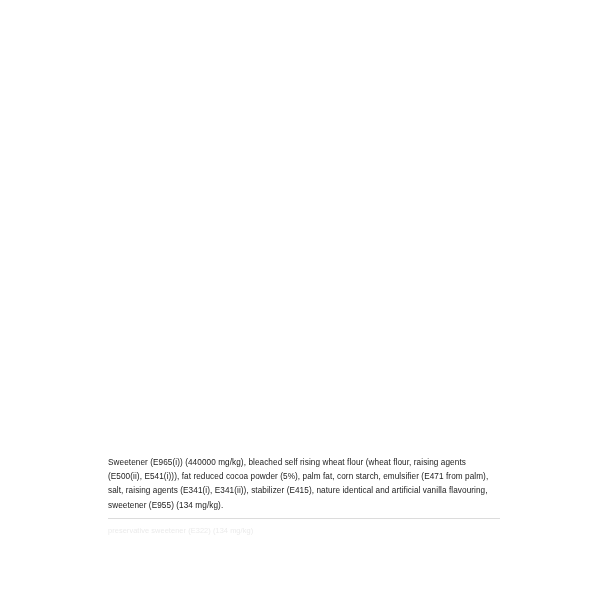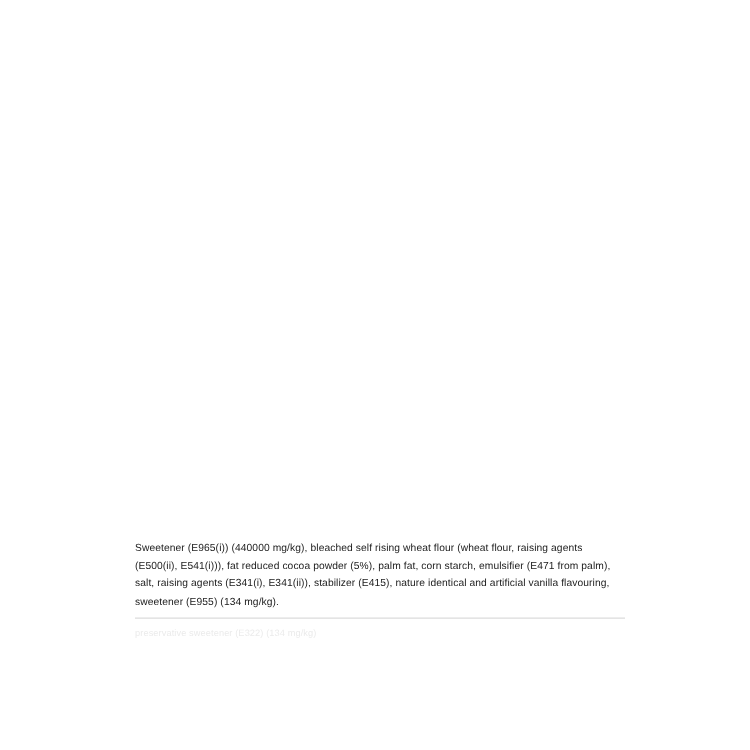--- a/index.html
+++ b/index.html
@@ -11,20 +11,21 @@
     height: 600px;
     background: #ffffff;
     font-family: "Liberation Sans", sans-serif;
     overflow: hidden;
   }
   .page {
     position: relative;
     width: 600px;
     height: 532px;
     background: #ffffff;
+    margin-top: 24px;
   }
   .ingredients-block {
     position: absolute;
     left: 108px;
     top: 432px;
     width: 392px;
   }
   .ingredients-text {
     font-size: 8.2px;
     line-height: 14.2px;

